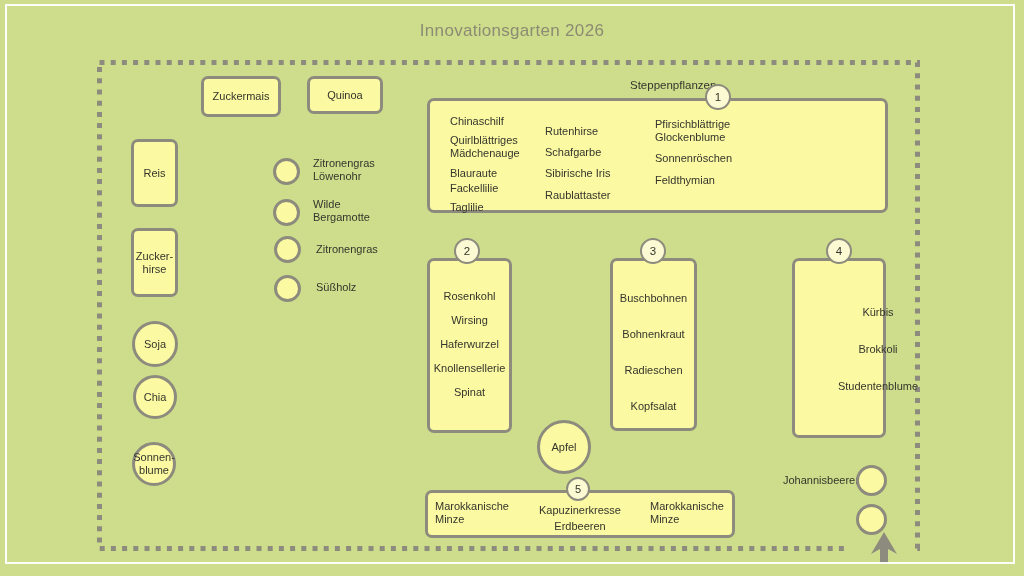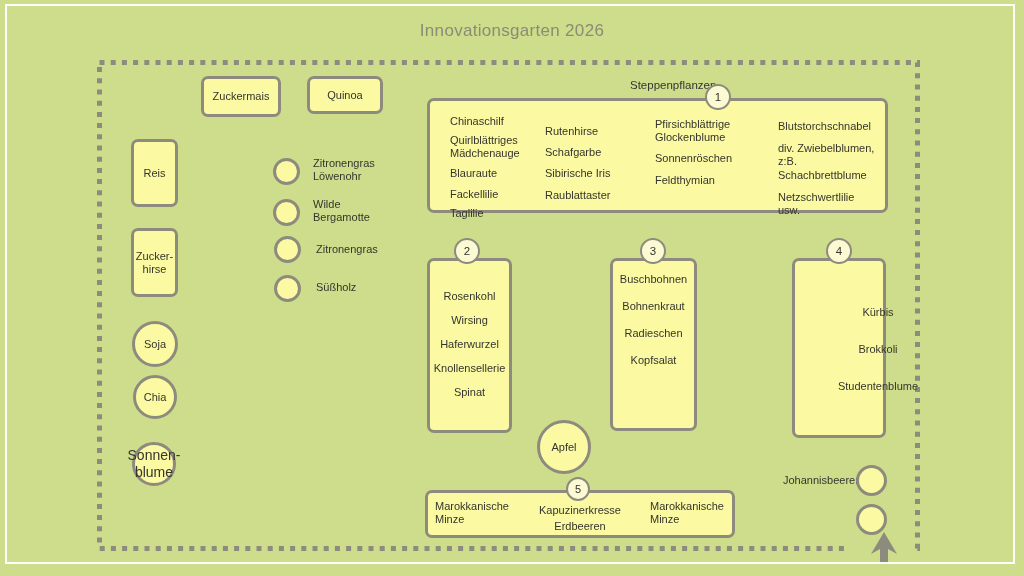--- a/index.html
+++ b/index.html
@@ -83,21 +83,21 @@
     <span class="t">Zucker-
 hirse</span>
   </div>
   <div class="bed circ" style="left:132px; top:321px; width:46px; height:46px;">
     <span class="t">Soja</span>
   </div>
   <div class="bed circ" style="left:133px; top:375px; width:44px; height:44px;">
     <span class="t">Chia</span>
   </div>
   <div class="bed circ" style="left:132px; top:442px; width:44px; height:44px;">
-    <span class="t" style="font-size:14px;">Sonnen-
+    <span class="t" style="font-size:11px;">Sonnen-
 blume</span>
   </div>
 
   <div class="legend-circle" style="left:273px; top:158px;"></div>
   <div class="legend-label t" style="left:313px; top:157px;">Zitronengras
 Löwenohr</div>
 
   <div class="legend-circle" style="left:273px; top:199px;"></div>
   <div class="legend-label t" style="left:313px; top:198px;">Wilde
 Bergamotte</div>
@@ -110,64 +110,56 @@
 
   <div class="steppen-label" style="left:630px; top:79px;">Steppenpflanzen</div>
   <div class="badge" style="left:705px; top:84px;">
     <span>1</span>
   </div>
   <div class="bed" style="left:427px; top:98px; width:461px; height:115px;">
     <div class="scol" style="left:20px; top:14px; width:100px;">
       <div class="item" style="margin-bottom:6px;">Chinaschilf</div>
       <div class="item" style="margin-bottom:6px;">Quirlblättriges
 Mädchenauge</div>
-      <div class="item" style="margin-bottom:8px;">Blauraute</div>
+      <div class="item" style="margin-bottom:2px;">Blauraute</div>
       <div class="item" style="margin-bottom:6px;">Fackellilie</div>
       <div class="item">Taglilie</div>
     </div>
     <div class="scol" style="left:115px; top:24px; width:108px;">
       <div class="item" style="margin-bottom:8px;">Rutenhirse</div>
       <div class="item" style="margin-bottom:8px;">Schafgarbe</div>
       <div class="item" style="margin-bottom:8px;">Sibirische Iris</div>
       <div class="item">Raublattaster</div>
     </div>
     <div class="scol" style="left:225px; top:17px; width:120px;">
       <div class="item" style="margin-bottom:8px;">Pfirsichblättrige
 Glockenblume</div>
       <div class="item" style="margin-bottom:8px;">Sonnenröschen</div>
       <div class="item" style="margin-bottom:8px;">Feldthymian</div>
-    </div>
-    <div class="scol" style="left:348px; top:19px; width:110px;">
-      <div class="item" style="margin-bottom:9px;">Blutstorchschnabel</div>
-      <div class="item" style="margin-bottom:9px;">div. Zwiebelblumen,
-z:B.
-Schachbrettblume</div>
-      <div class="item">Netzschwertlilie
-usw.</div>
     </div>
   </div>
 
   <div class="badge" style="left:454px; top:238px;">
     <span>2</span>
   </div>
   <div class="bed" style="left:427px; top:258px; width:85px; height:175px;">
     <div class="bed-list" style="padding-top:29px; gap:11px;">
       <div class="t">Rosenkohl</div>
       <div class="t">Wirsing</div>
       <div class="t">Haferwurzel</div>
       <div class="t">Knollensellerie</div>
       <div class="t">Spinat</div>
     </div>
   </div>
 
   <div class="badge" style="left:640px; top:238px;">
     <span>3</span>
   </div>
   <div class="bed" style="left:610px; top:258px; width:87px; height:173px;">
-    <div class="bed-list" style="padding-top:12px; gap:14px;">
+    <div class="bed-list" style="padding-top:31px; gap:23px;">
       <div class="t">Buschbohnen</div>
       <div class="t">Bohnenkraut</div>
       <div class="t">Radieschen</div>
       <div class="t">Kopfsalat</div>
     </div>
   </div>
 
   <div class="badge" style="left:826px; top:238px;">
     <span>4</span>
   </div>

